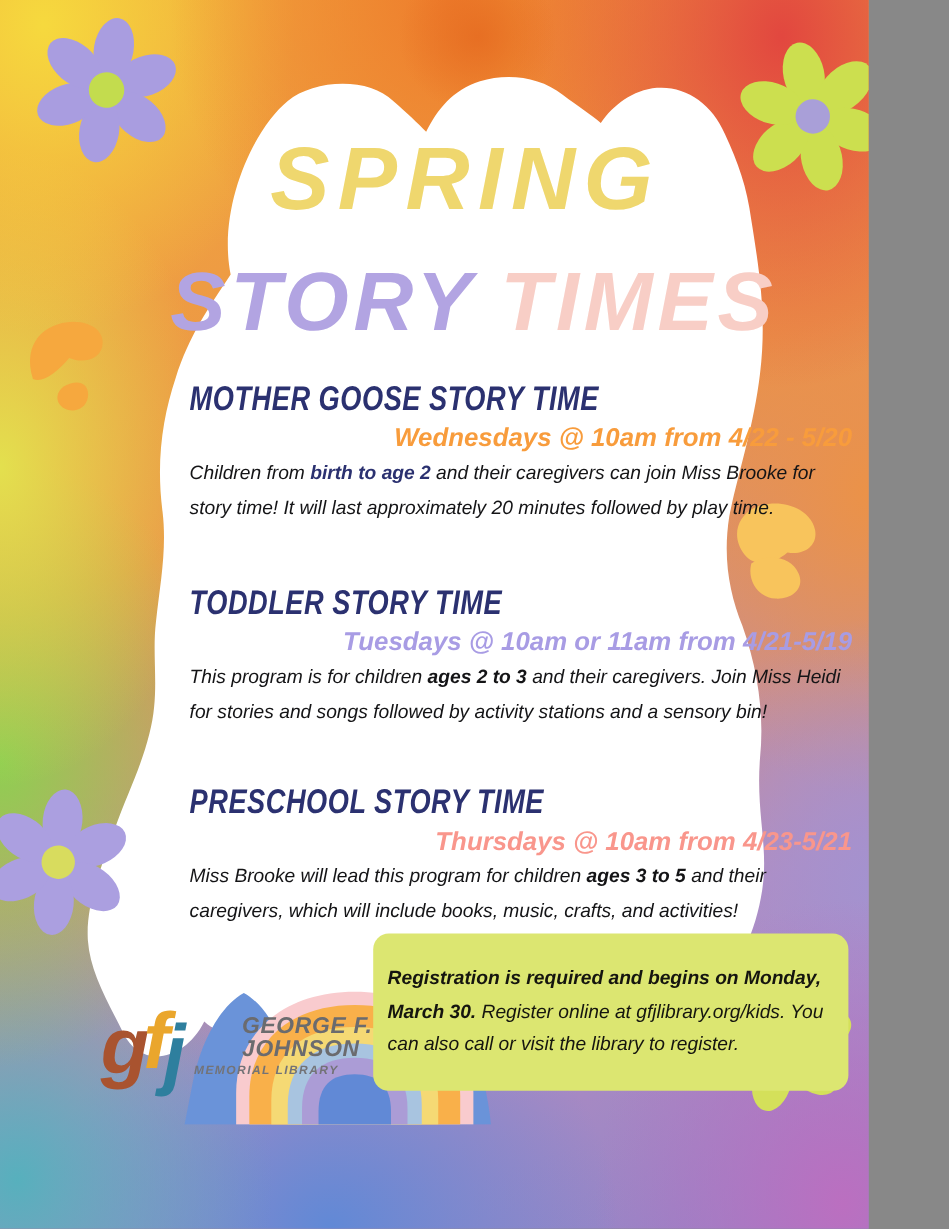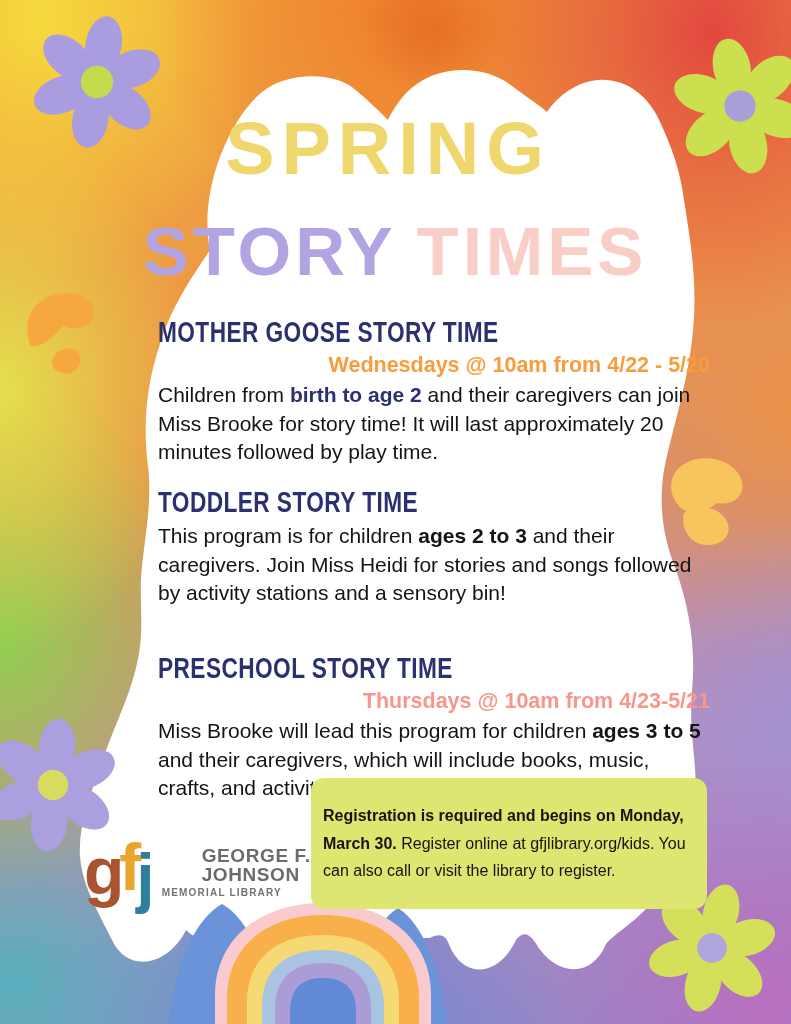--- a/index.html
+++ b/index.html
@@ -1,17 +1,17 @@
 <!DOCTYPE html>
 <html><head>
 <meta charset="utf-8">
 <style>
   html,body{margin:0;padding:0;}
   body{font-family:"Liberation Sans",sans-serif;background:#888;}
-  #poster{position:relative;width:791px;height:1024px;overflow:hidden;}
+  #poster{position:relative;width:724px;height:1024px;overflow:hidden;font-style:italic;}
 
   
   #poster .bg{
     position:absolute;inset:0;
     background:
       radial-gradient(13% 9% at 55% 3%, rgba(229,106,32,.8) 0%, rgba(229,106,32,0) 70%),
       radial-gradient(46% 42% at 90% 3%, #e2473f 0%, rgba(226,71,63,0) 68%),
       radial-gradient(50% 40% at 52% 0%, #ee7d2c 0%, rgba(238,125,44,0) 65%),
       radial-gradient(44% 38% at 5% 2%, #f6d93e 0%, rgba(246,217,62,0) 66%),
       radial-gradient(40% 42% at 0% 38%, #e3e04e 0%, rgba(227,224,78,0) 62%),
@@ -35,21 +35,21 @@
 
   
   .section{position:absolute;left:134px;width:552px;margin-left:24px;}
   #sec0{top:318px}
   #sec1{top:488px}
   #sec2{top:654px}
   .sec-heading{display:inline-block;font-size:27px;font-weight:700;color:#2b3170;
     letter-spacing:.5px;transform:scale(.84,1.06);transform-origin:left bottom;white-space:nowrap;}
   .sec-sched{font-size:21.5px;font-weight:700;margin-top:4px;text-align:right;}
   .sched0{color:#f89c3c}.sched1{color:#a89ce4}.sched2{color:#f9968c}
-  .sec-body{font-size:21px;line-height:28.5px;color:#141416;margin-top:3px;}
+  .sec-body{font-size:16px;line-height:28.5px;color:#141416;margin-top:3px;}
   .sec-body b{font-weight:700;}
   .bold-navy b{color:#2b3170;}
 
   
   #regbox{left:311px;top:778px;width:372px;background:#dce671;border-radius:13px;
     padding:24px 12px;font-size:16px;line-height:27.5px;color:#15150f;}
   #regbox b{font-weight:700;}
 
   
   #logo{left:84px;top:842px;display:flex;align-items:center;}
@@ -175,20 +175,21 @@
   </div>
 
   <div class="txt section" id="sec0">
     <div class="sec-heading">MOTHER GOOSE STORY TIME</div>
     <div class="sec-sched sched0">Wednesdays @ 10am from 4/22 - 5/20</div>
     <div class="sec-body bold-navy"><span>Children from </span><b>birth to age 2</b><span> and their caregivers can join Miss Brooke for story time! It will last approximately 20 minutes followed by play time.</span></div>
   </div>
 
   <div class="txt section" id="sec1">
     <div class="sec-heading">TODDLER STORY TIME</div>
+    <div class="sec-sched sched1">Tuesdays @ 10am or 11am from 4/21-5/19</div>
     <div class="sec-body"><span>This program is for children </span><b>ages 2 to 3</b><span> and their caregivers. Join Miss Heidi for stories and songs followed by activity stations and a sensory bin!</span></div>
   </div>
 
   <div class="txt section" id="sec2">
     <div class="sec-heading">PRESCHOOL STORY TIME</div>
     <div class="sec-sched sched2">Thursdays @ 10am from 4/23-5/21</div>
     <div class="sec-body"><span>Miss Brooke will lead this program for children </span><b>ages 3 to 5</b><span> and their caregivers, which will include books, music, crafts, and activities!</span></div>
   </div>
 
   <div class="txt" id="regbox"><b>Registration is required and begins on Monday, March 30.</b><span> Register online at gfjlibrary.org/kids. You can also call or visit the library to register.</span></div>

